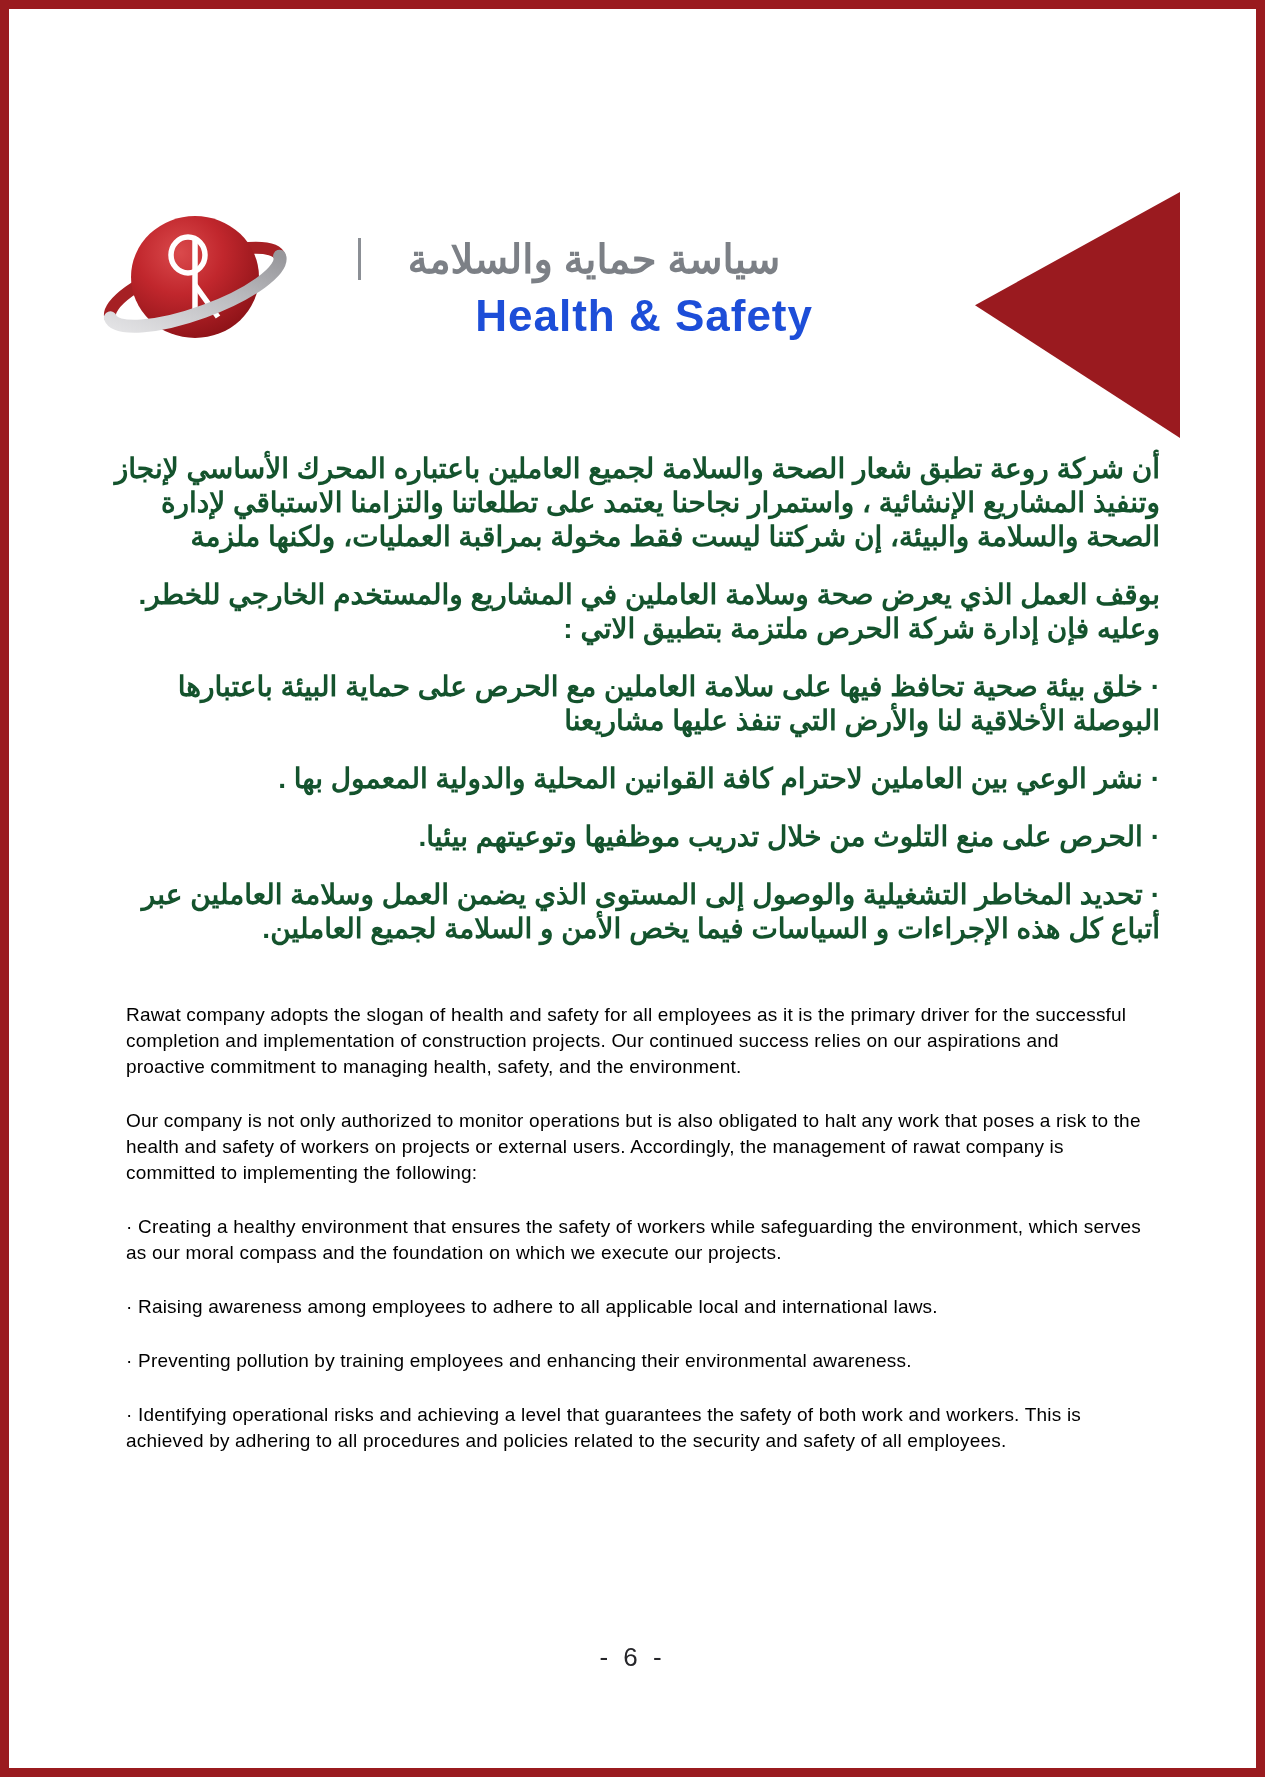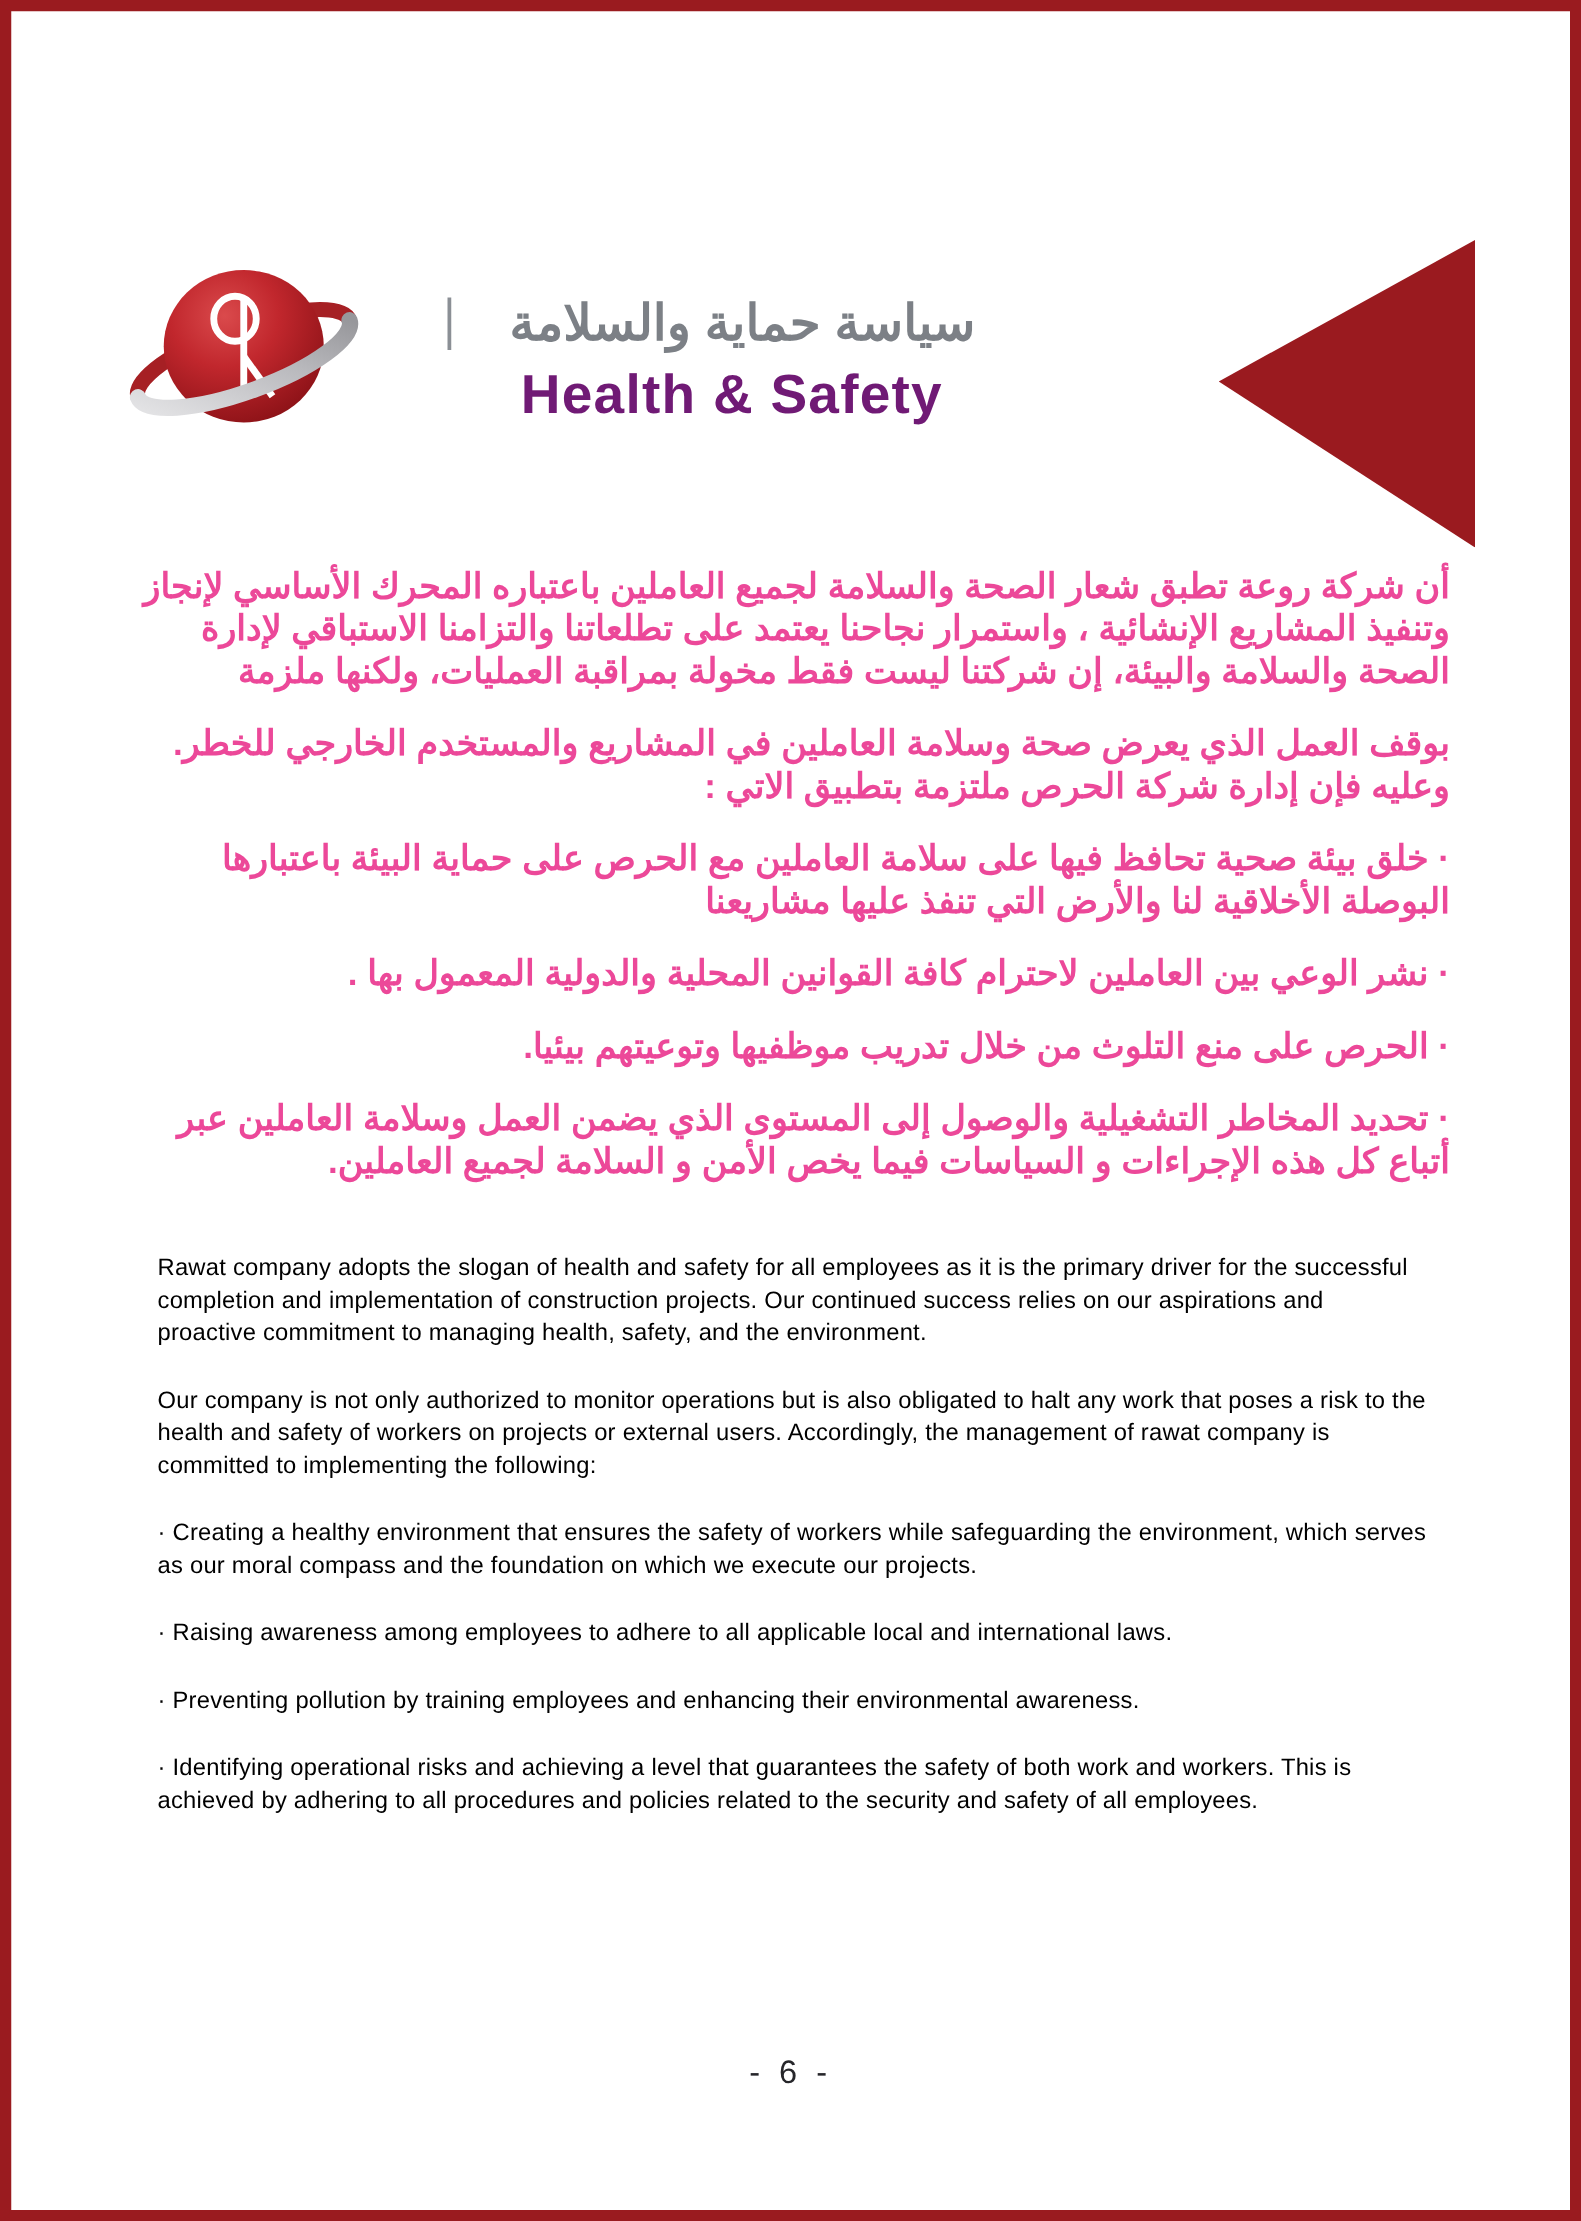--- a/index.html
+++ b/index.html
@@ -28,35 +28,35 @@
   .vbar{
     width:3px;height:42px;background:#8b8f95;flex:0 0 auto;margin-right:14px;
   }
   .title-ar{
     flex:1;margin:0;
     direction:rtl;text-align:center;
     font-size:40px;font-weight:bold;color:#7c8086;
     line-height:1.15;
   }
   .title-en{
-    margin:12px 0 0 0;text-align:center;
-    font-size:44px;font-weight:bold;color:#701a75;
+    margin:12px 0 0 0;text-align:right;
+    font-size:44px;font-weight:bold;color:#1d4ed8;
     letter-spacing:1px;line-height:1;
   }
   .triangle{
     position:absolute;left:975px;top:192px;width:205px;height:246px;
     background:#9a1a1f;
     -webkit-clip-path:polygon(100% 0, 100% 100%, 0 46%);
     clip-path:polygon(100% 0, 100% 100%, 0 46%);
   }
   
   .ar-section{
     position:absolute;top:452px;left:105px;right:105px;
     direction:rtl;text-align:right;
-    font-size:28px;line-height:34px;font-weight:bold;color:#ec4899;
+    font-size:28px;line-height:34px;font-weight:bold;color:#14532d;
   }
   .ar-section p{margin:0 0 24px 0;}
   
   .en-section{
     position:absolute;top:1002px;left:126px;width:1015px;
     font-size:19px;line-height:26px;color:#000000;
     letter-spacing:0.2px;
   }
   .en-section p{margin:0 0 28px 0;}
   

